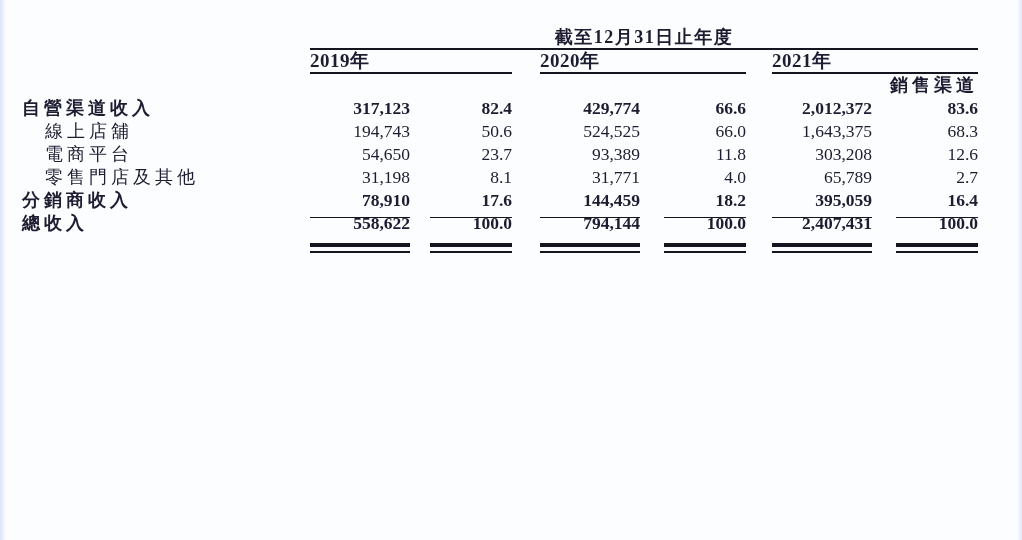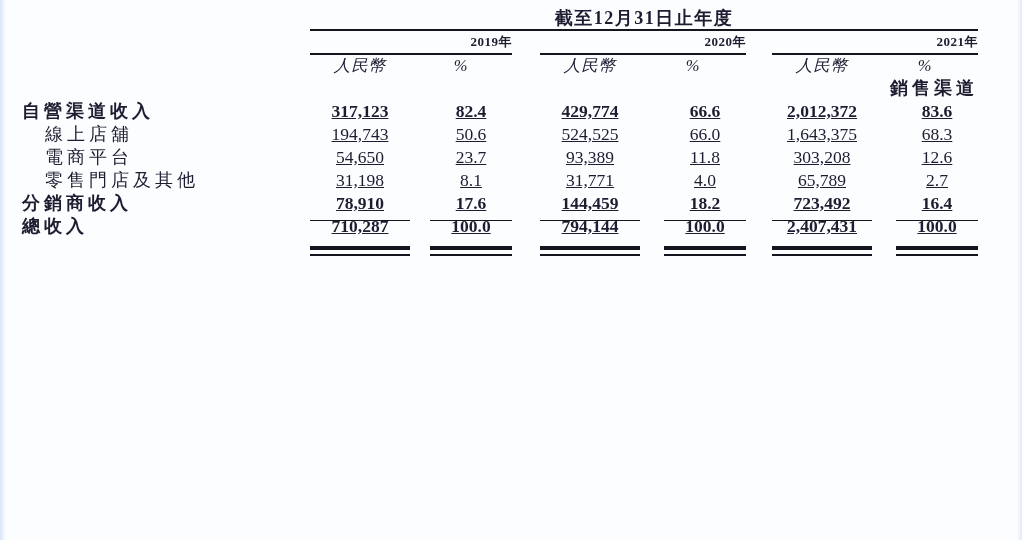--- a/index.html
+++ b/index.html
@@ -9,40 +9,40 @@
     font-family:"Liberation Serif","DejaVu Serif",serif;
     color:#1d1d31;
   }
   .page{position:relative;width:1022px;height:540px;background:#fcfdff;}
   .edge-left{position:absolute;left:0;top:0;width:6px;height:540px;
     background:linear-gradient(to right,rgba(178,197,238,.45),rgba(178,197,238,0));}
   .edge-right{position:absolute;right:0;top:0;width:5px;height:540px;
     background:linear-gradient(to left,rgba(178,197,238,.35),rgba(178,197,238,0));}
 
   table.fin{
-    position:absolute;left:22px;top:7px;
+    position:absolute;left:22px;top:26px;
     border-collapse:collapse;table-layout:fixed;width:956px;
   }
   table.fin td{padding:0;vertical-align:bottom;}
 
   
   col.c-label{width:288px;}
   col.c-rmb{width:100px;}
   col.c-pct1{width:102px;}
   col.c-pct{width:106px;}
   col.c-gap1{width:28px;}
   col.c-gap2{width:26px;}
 
   .period-cell{
     text-align:center;font-weight:bold;font-size:18px;line-height:22px;
     letter-spacing:1.5px;
     border-bottom:2px solid #15151f;padding-bottom:5px;
   }
   .year-cell{
-    text-align:right;font-weight:bold;font-size:13px;line-height:22px;
+    text-align:left;font-weight:bold;font-size:19px;line-height:22px;
     letter-spacing:.5px;
     border-bottom:2px solid #15151f;
     padding:16px 0 6px;
   }
   .head-cell{
     text-align:center;font-style:italic;font-size:16.5px;line-height:22px;
     padding-top:24px;letter-spacing:1px;
   }
   .note-cell{
     text-align:center;font-style:italic;font-size:16.5px;line-height:22px;
@@ -54,21 +54,21 @@
   }
 
   .r-data td{padding:9.5px 0;font-size:17.5px;line-height:23px;}
   .r-data .lbl{font-size:18px;letter-spacing:4px;white-space:nowrap;}
   .r-data .lbl.indent{padding-left:23px;margin-top:28px;}
   .r-tight td{padding:7.5px 0;}
   .r-first td{padding-top:19px;}
   .r-total td{padding-top:7px;padding-bottom:9px;}
   .bold td{font-weight:bold;}
 
-  .cw{margin-left:auto;text-align:center;position:relative;white-space:nowrap;text-decoration:underline;}
+  .cw{margin-left:auto;text-align:right;position:relative;white-space:nowrap;}
   .cw.rmb{width:100px;}
   .cw.pct{width:82px;}
 
   .rule-s::after{
     content:"";position:absolute;left:0;right:0;bottom:-6px;height:1.5px;
     background:#15151f;
   }
   .rule-d::after{
     content:"";position:absolute;left:0;right:0;bottom:-18px;height:10px;
     box-sizing:border-box;
@@ -103,31 +103,20 @@
 
     <tr>
       <td></td>
       <td colspan="2" class="year-cell">2019年</td>
       <td></td>
       <td colspan="2" class="year-cell">2020年</td>
       <td></td>
       <td colspan="2" class="year-cell">2021年</td>
     </tr>
 
-    <tr>
-      <td></td>
-      <td class="head-cell">人民幣</td>
-      <td class="head-cell">%</td>
-      <td></td>
-      <td class="head-cell">人民幣</td>
-      <td class="head-cell">%</td>
-      <td></td>
-      <td class="head-cell">人民幣</td>
-      <td class="head-cell">%</td>
-    </tr>
 
 
     <tr>
       <td colspan="9" class="section-cell">銷售渠道</td>
     </tr>
 
     <tr class="r-data r-first bold">
       <td class="lbl">自營渠道收入</td>
       <td>
             <div class="cw rmb"><span>317,123</span></div>
@@ -233,31 +222,31 @@
           </td>
       <td></td>
       <td>
             <div class="cw rmb rule-s"><span>144,459</span></div>
           </td>
       <td>
             <div class="cw pct rule-s"><span>18.2</span></div>
           </td>
       <td></td>
       <td>
-            <div class="cw rmb rule-s"><span>723,492</span></div>
+            <div class="cw rmb rule-s"><span>395,059</span></div>
           </td>
       <td>
             <div class="cw pct rule-s"><span>16.4</span></div>
           </td>
     </tr>
 
     <tr class="r-data r-total bold">
       <td class="lbl">總收入</td>
       <td>
-            <div class="cw rmb rule-d"><span>710,287</span></div>
+            <div class="cw rmb rule-d"><span>558,622</span></div>
           </td>
       <td>
             <div class="cw pct rule-d"><span>100.0</span></div>
           </td>
       <td></td>
       <td>
             <div class="cw rmb rule-d"><span>794,144</span></div>
           </td>
       <td>
             <div class="cw pct rule-d"><span>100.0</span></div>

